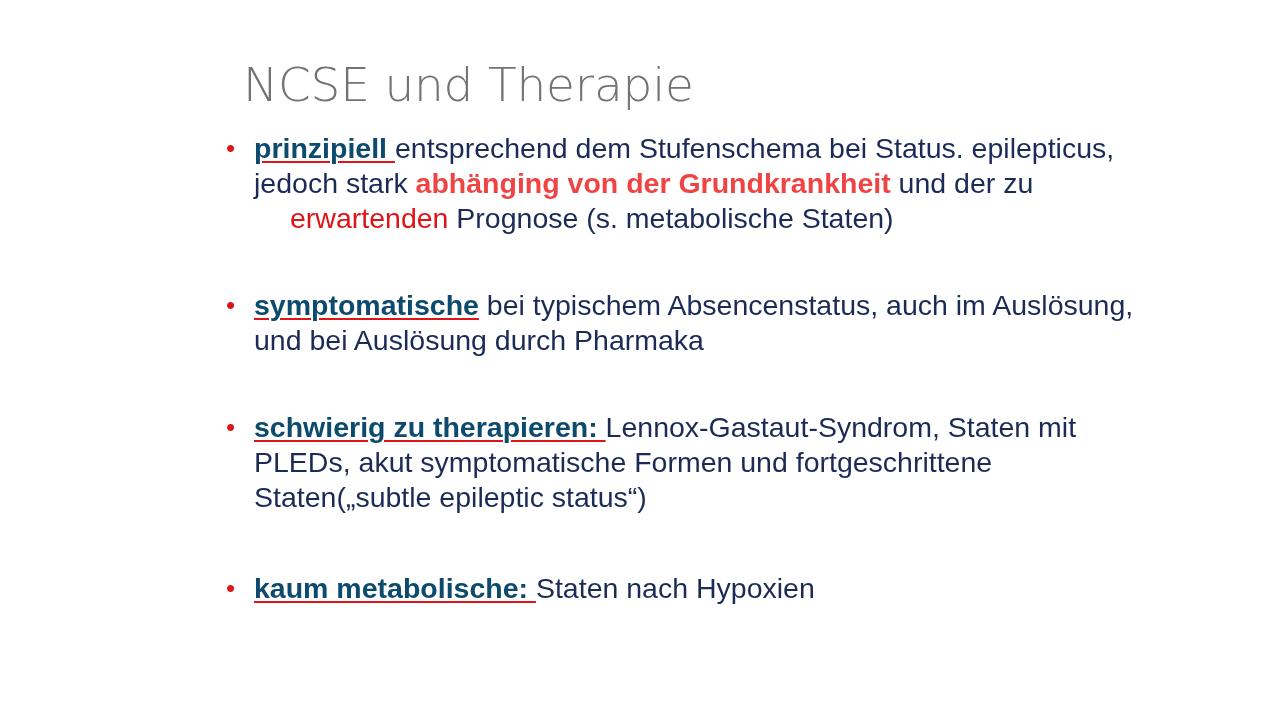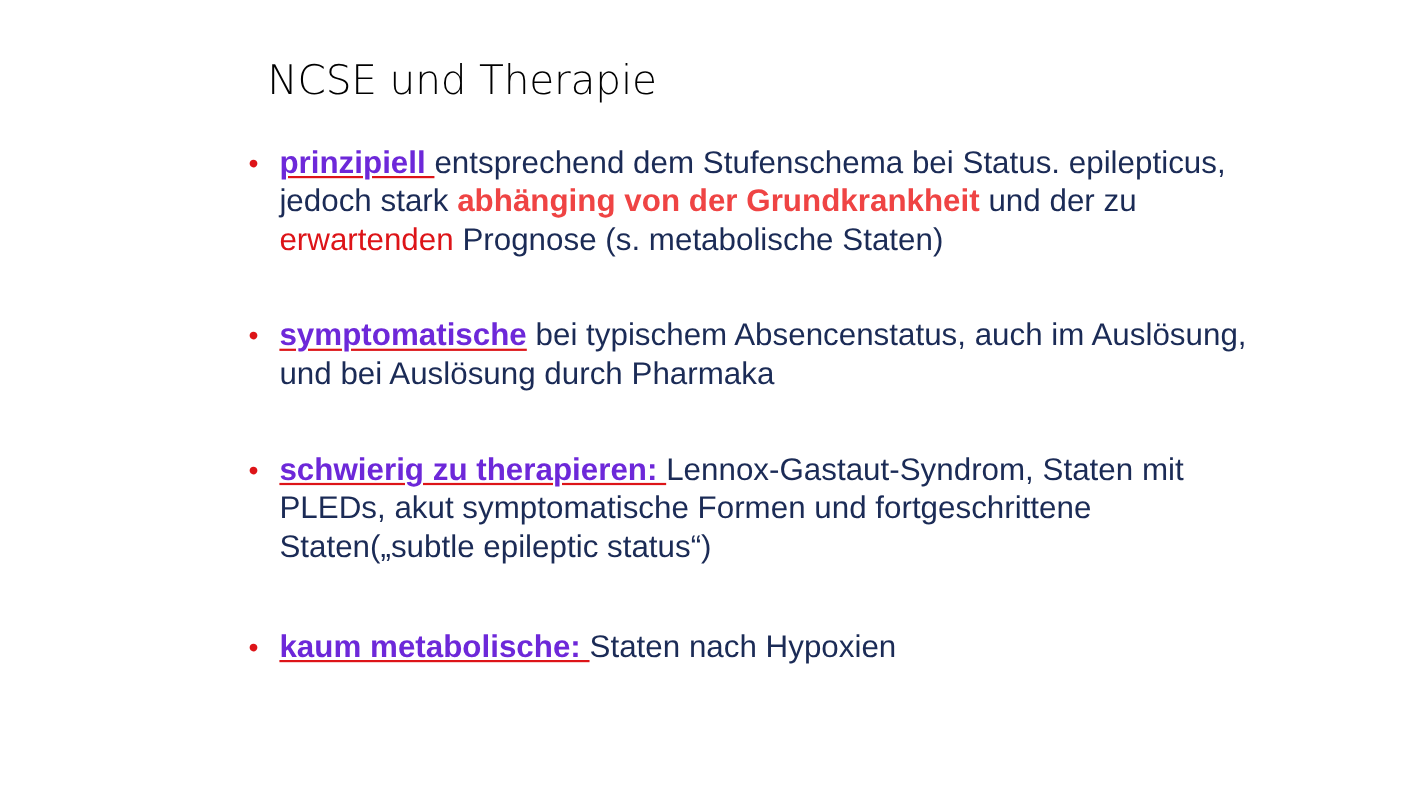--- a/index.html
+++ b/index.html
@@ -23,25 +23,25 @@
     box-sizing: border-box;
   }
 
   
   .slide-title {
     position: absolute;
     left: 243px;
     top: 26px;
     width: 980px;
     font-family: "DejaVu Sans", "Liberation Sans", sans-serif;
-    font-size: 37px;
+    font-size: 47px;
     font-weight: 300;
     line-height: 1.18;
     letter-spacing: -0.2px;
-    color: #000000;
+    color: #737373;
     white-space: nowrap;
   }
 
   
   .body-list {
     position: absolute;
     left: 222px;
     top: 131px;
     width: 920px;
     margin: 0;
@@ -82,29 +82,30 @@
 
   
   .run-plain {
     color: #1b2b56;
     font-weight: normal;
   }
 
   .run-red {
     color: #dd1418;
     font-weight: normal;
+    margin-left: 36px;
   }
 
   .run-red-bold {
     color: #ef4444;
     font-weight: bold;
   }
 
   .run-red-bold-underline {
-    color: #6d28d9;
+    color: #0c4a6e;
     font-weight: bold;
     text-decoration: underline;
     text-decoration-color: #dd1418;
     text-underline-offset: 3px;
     text-decoration-thickness: 2px;
   }
 
   
   .gap-lg { margin-bottom: 56px; }
 </style>

